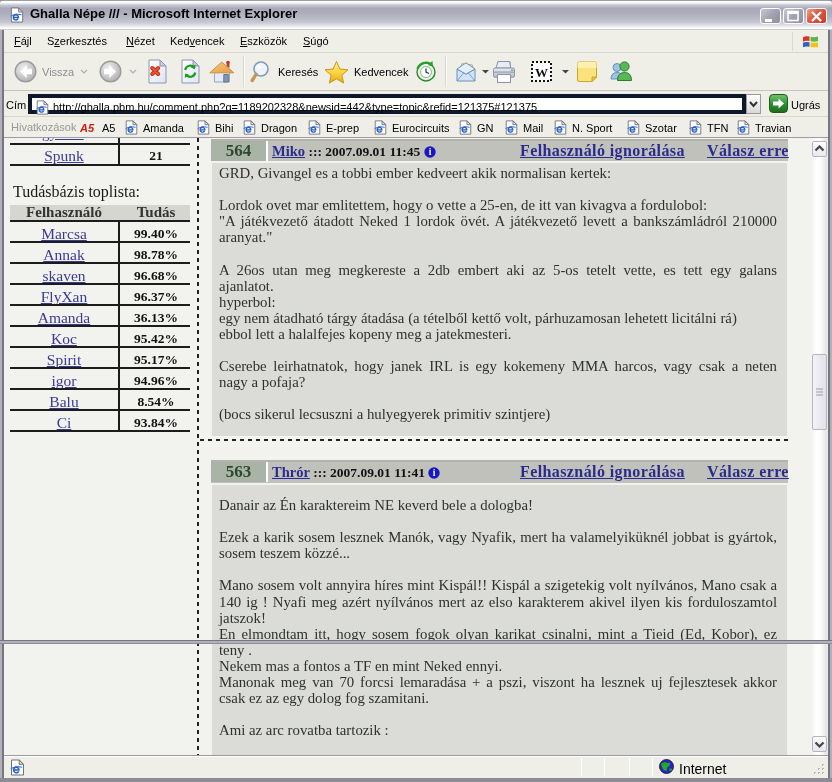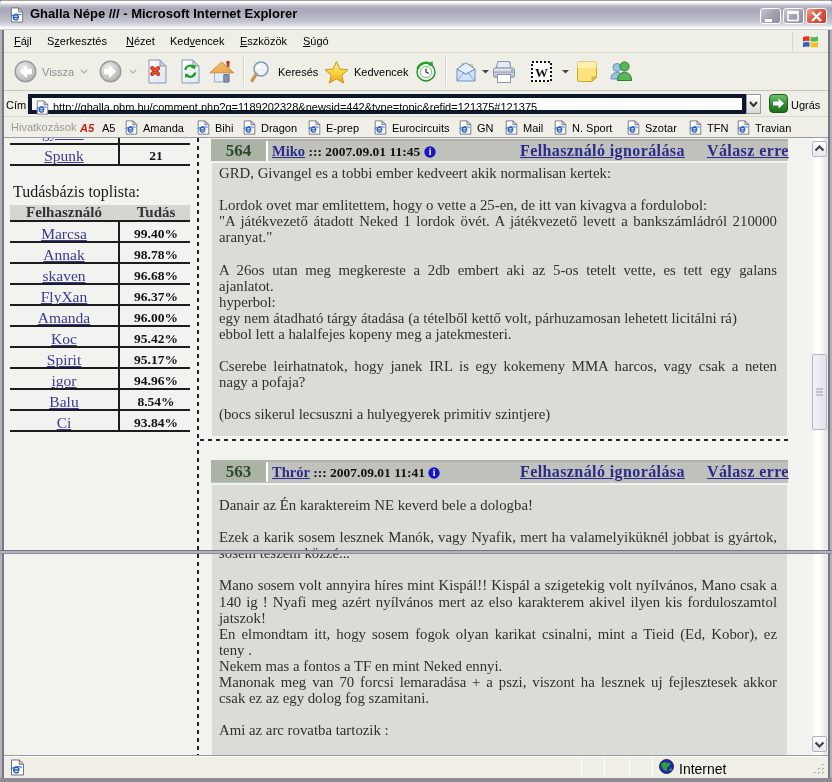--- a/index.html
+++ b/index.html
@@ -1,18 +1,18 @@
 <!DOCTYPE html>
 <html><head>
 <meta charset="utf-8">
 <style>
 * { margin:0; padding:0; box-sizing:border-box; }
 html,body { width:832px; height:782px; overflow:hidden; }
 body { font-family:"Liberation Sans", sans-serif; background:#8d8c96; position:relative; }
-.win { position:absolute; left:0; top:0; width:832px; height:554px; }
+.win { position:absolute; left:0; top:0; width:832px; height:644px; }
 
 
 .titlebar {
   position:absolute; left:0; top:0; width:832px; height:30px;
   border-radius:4px 4px 0 0;
   background:linear-gradient(to bottom,#5a5a63 0%,#fdfdfd 4%,#fdfdfd 8%,#c4c4d0 18%,#a8a8b8 28%,#aeaebd 45%,#b9b9c7 60%,#c9c9d3 75%,#e2e2e8 86%,#ffffff 93%,#ffffff 97%,#8e8e99 100%);
 }
 .titlebar .ticon { position:absolute; left:9px; top:7px; }
 .titlebar .ttext { position:absolute; left:30px; top:6px; font-size:13px; font-weight:bold; color:#000; letter-spacing:0px; }
 .tbtns { position:absolute; right:5px; top:8px; display:flex; gap:2px; }
@@ -436,21 +436,21 @@
       <div class="hline" style="top:145px"></div>
       <div class="sbrow" style="top:147px">
           <div class="colsep" style="height:21px"></div>
         <div class="c1" style="top:3px"><a class="sl" href="#a" style="font-size:15px">FlyXan</a></div>
         <div class="c2 sbnum" style="top:4px">96.37%</div>
       </div>
       <div class="hline" style="top:166px"></div>
       <div class="sbrow" style="top:168px">
           <div class="colsep" style="height:21px"></div>
         <div class="c1" style="top:3px"><a class="sl" href="#a" style="font-size:15px">Amanda</a></div>
-        <div class="c2 sbnum" style="top:4px">96.00%</div>
+        <div class="c2 sbnum" style="top:4px">36.13%</div>
       </div>
       <div class="hline" style="top:187px"></div>
       <div class="sbrow" style="top:189px">
           <div class="colsep" style="height:21px"></div>
         <div class="c1" style="top:3px"><a class="sl" href="#a" style="font-size:15px">Koc</a></div>
         <div class="c2 sbnum" style="top:4px">95.42%</div>
       </div>
       <div class="hline" style="top:208px"></div>
       <div class="sbrow" style="top:210px">
           <div class="colsep" style="height:21px"></div>

